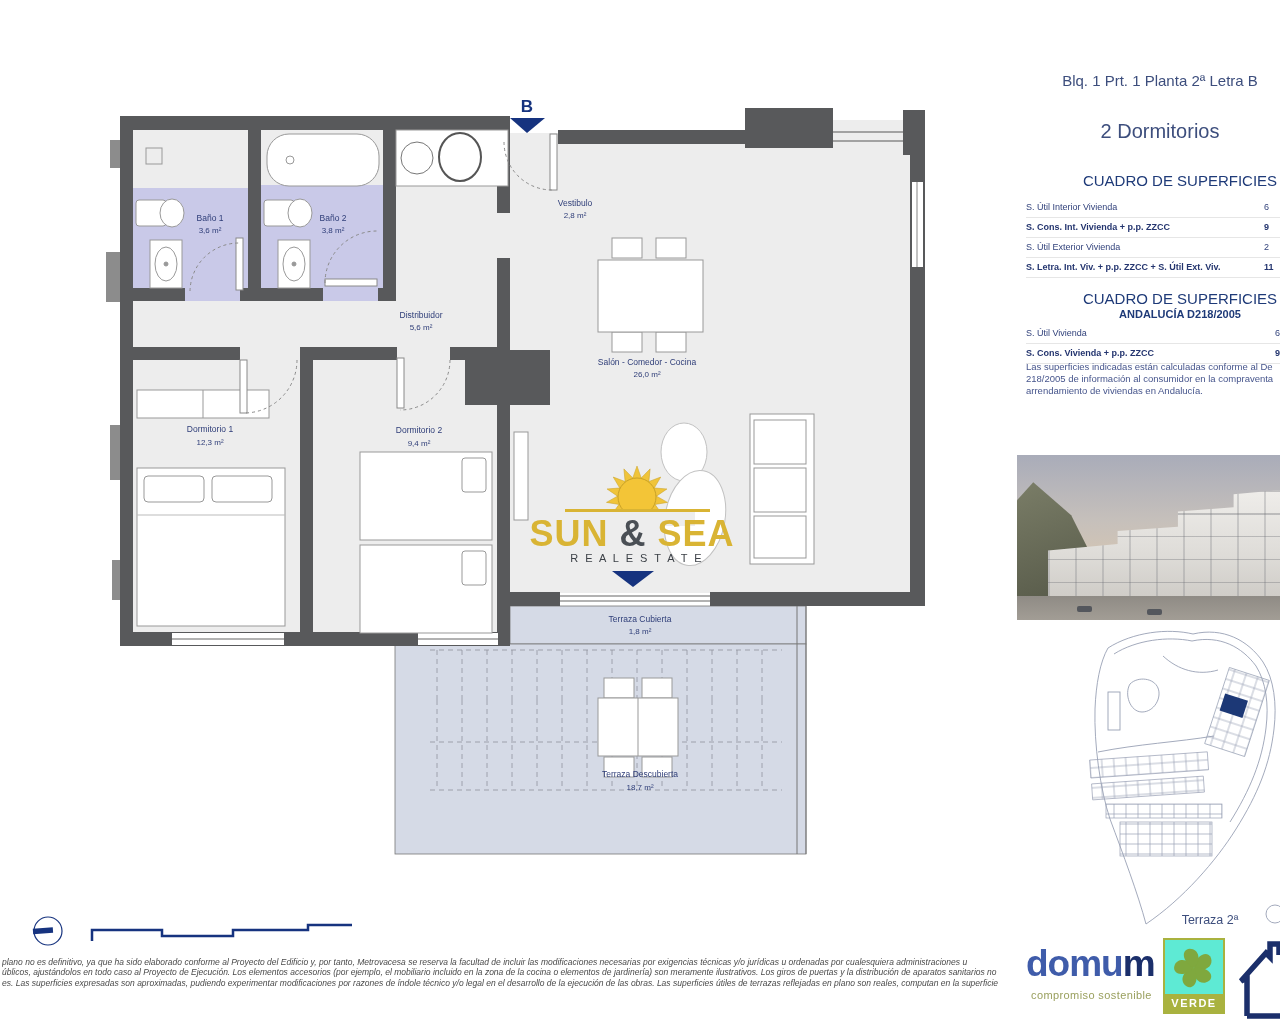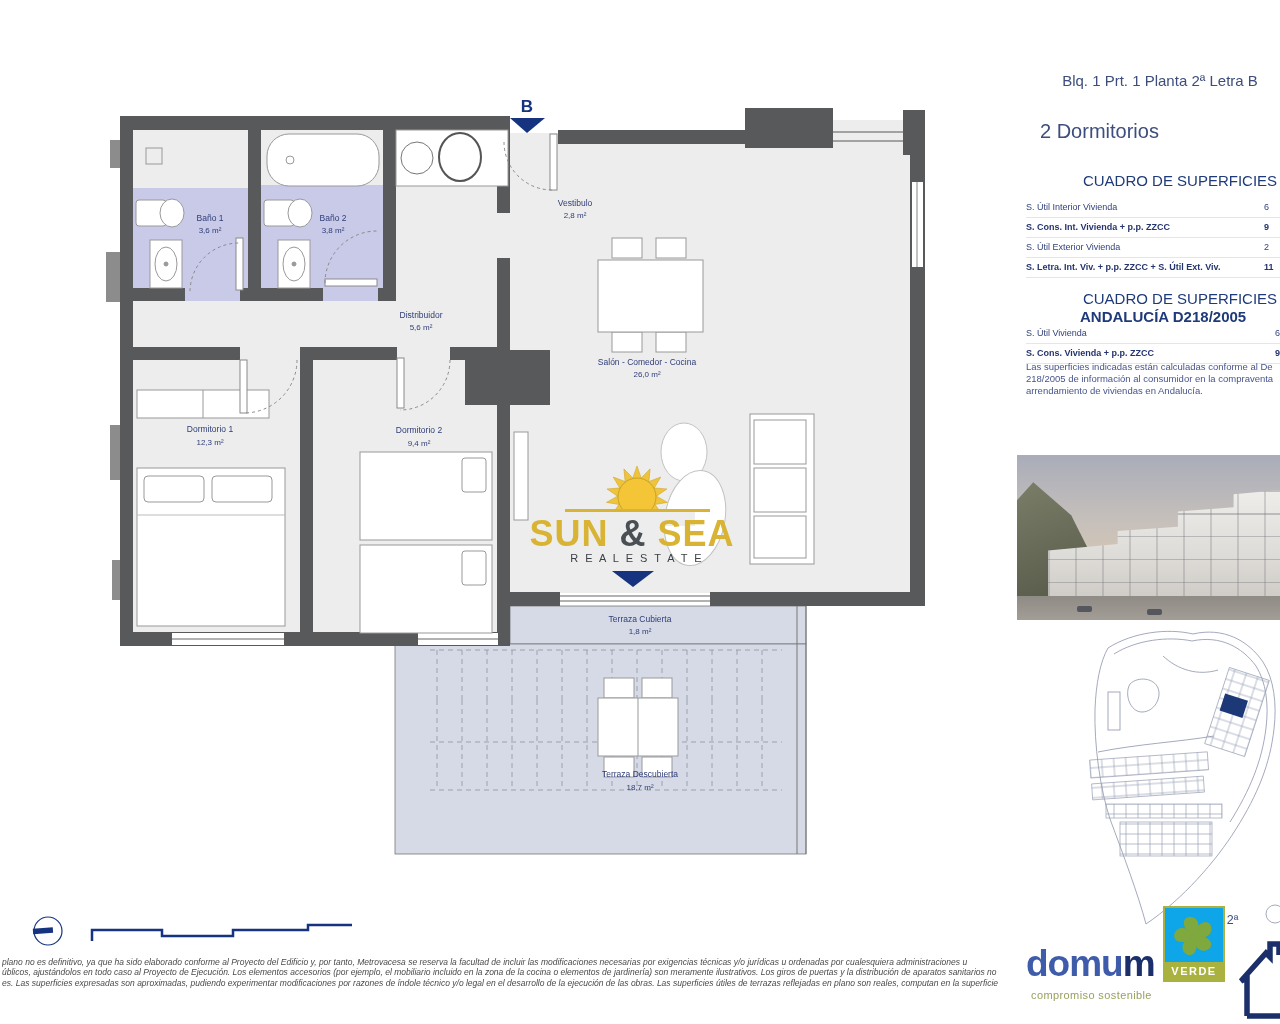--- a/index.html
+++ b/index.html
@@ -1,23 +1,23 @@
 <!DOCTYPE html>
 <html><head>
 <meta charset="utf-8">
 <style>
   html,body{margin:0;padding:0}
   body{width:1280px;height:1024px;overflow:hidden;position:relative;background:#ffffff;
        font-family:"Liberation Sans",sans-serif;-webkit-font-smoothing:antialiased}
   .abs{position:absolute}
   
   .info-title{left:1040px;top:72px;width:240px;text-align:center;font-size:15px;color:#3d4e7d;white-space:nowrap}
-  .info-sub{left:1040px;top:120px;width:240px;font-size:20px;color:#3d4e7d;white-space:nowrap}
+  .info-sub{left:1040px;top:120px;width:240px;text-align:center;font-size:20px;color:#3d4e7d;white-space:nowrap}
   .tbl-head{width:200px;text-align:center;font-size:15px;font-weight:normal;color:#1e3a78;white-space:nowrap}
-  .tbl-subhead{width:200px;font-size:15px;font-weight:bold;color:#1e3a78;white-space:nowrap}
+  .tbl-subhead{width:200px;text-align:center;font-size:11px;font-weight:bold;color:#1e3a78;white-space:nowrap}
   .tbl{left:1026px;width:254px}
   .tbl-row{position:relative;height:19px;border-bottom:1px solid #e6e6e6;font-size:9px;color:#33437c;line-height:18px;white-space:nowrap}
   .tbl-row.bold{font-weight:bold;color:#24356f}
   .tbl-row .val{position:absolute;top:0;left:238px;width:60px}
   .tbl-row .val.clip{left:249px}
   .note{left:1026px;top:361px;width:260px;font-size:9.5px;line-height:12px;color:#46558c}
   .note div{white-space:nowrap}
   .planta-label{left:1150px;top:913px;width:120px;text-align:center;font-size:12.5px;color:#3d4e7d}
   
   .photo{left:1017px;top:455px;width:263px;height:165px;overflow:hidden;
@@ -33,21 +33,21 @@
          clip-path:polygon(0 56%,0 100%,100% 100%,100% 0,80% 4%,80% 16%,56% 20%,56% 34%,30% 38%,30% 50%)}
   .photo .road{position:absolute;left:0;bottom:0;width:100%;height:24px;
          background:linear-gradient(180deg,#8f8b85 0%,#a29d95 100%)}
   .photo .car{position:absolute;width:15px;height:6px;border-radius:2px;background:#54575d}
   
   .disclaimer{left:2px;top:957px;width:1012px;font-size:8.5px;font-style:italic;color:#4a4a4a;line-height:10.3px}
   .disclaimer div{white-space:nowrap;overflow:hidden}
   .domum{left:1026px;top:946px;width:150px;line-height:36px;font-size:37px;font-weight:bold;letter-spacing:-1px}
   .domum .a{color:#3f5caa}.domum .b{color:#1b2f6b}
   .domum-tag{left:1031px;top:989px;width:140px;font-size:11px;color:#9aa05e;letter-spacing:.4px;white-space:nowrap}
-  .verde{left:1163px;top:906px;width:62px;height:76px;border:2px solid #a9b23f;background:#0ea5e9;box-sizing:border-box}
+  .verde{left:1163px;top:938px;width:62px;height:76px;border:2px solid #a9b23f;background:#5eead4;box-sizing:border-box}
   .verde .band{position:absolute;left:0;bottom:0;width:100%;height:18px;background:#a9b23f;
         color:#fff;font-size:11px;font-weight:bold;letter-spacing:1.5px;text-align:center;line-height:18px}
   svg text{font-family:"Liberation Sans",sans-serif}
   .room-name{font-size:8.5px;fill:#2e3d78}
   .room-area{font-size:8px;fill:#2e3d78}
 </style>
 </head>
 <body>
 
 <svg class="abs" style="left:0;top:0;pointer-events:none" width="1010" height="1024" viewBox="0 0 1010 1024">

